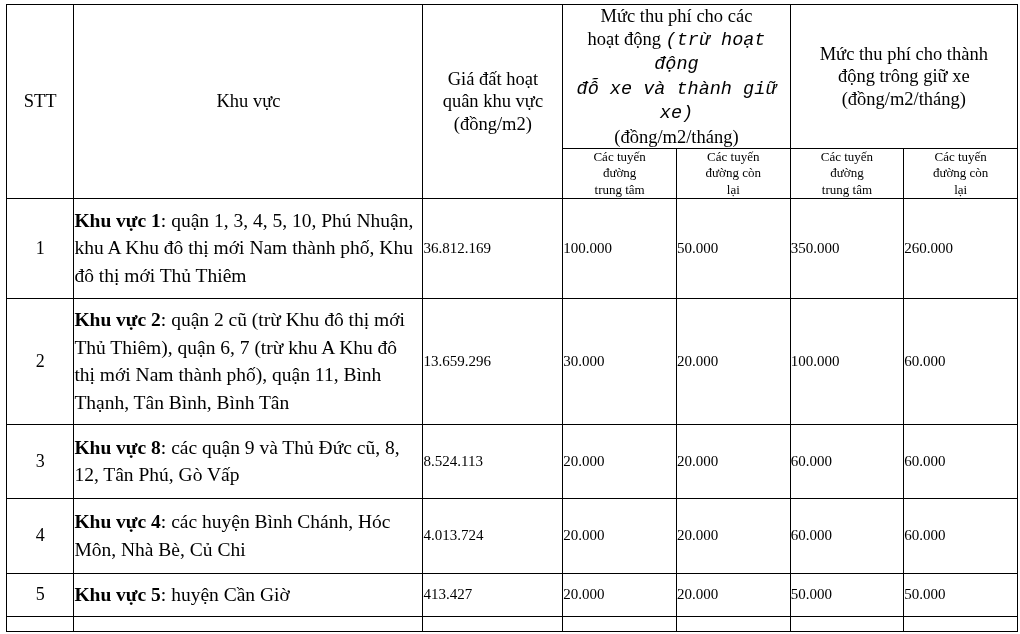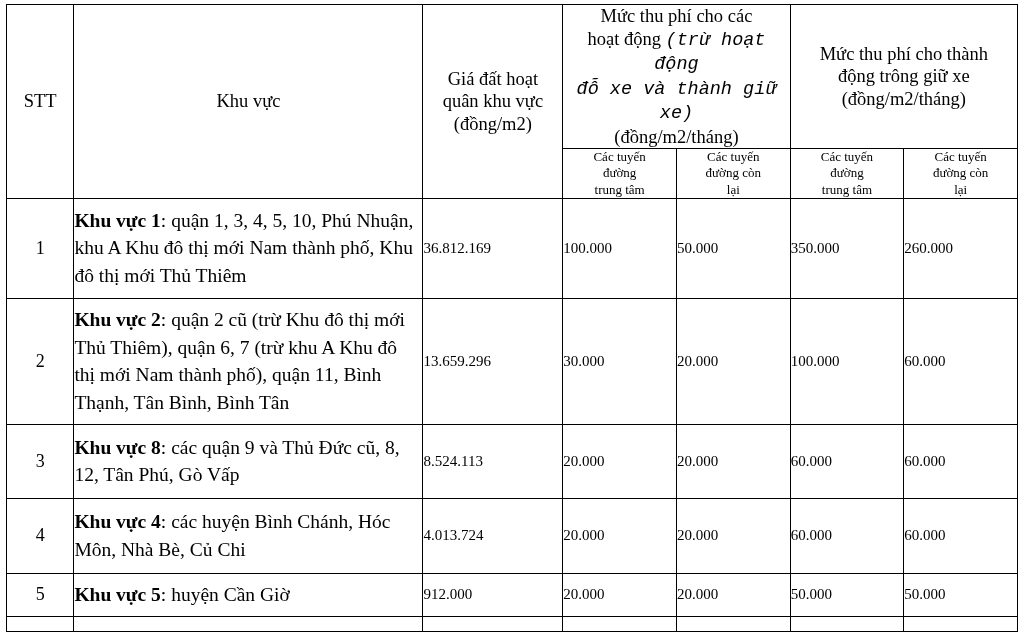--- a/index.html
+++ b/index.html
@@ -184,21 +184,21 @@
         <td class="area"><b>Khu vực 4</b><span>: các huyện Bình Chánh, Hóc Môn, Nhà Bè, Củ Chi</span></td>
         <td class="num">4.013.724</td>
         <td class="num">20.000</td>
         <td class="num">20.000</td>
         <td class="num">60.000</td>
         <td class="num">60.000</td>
       </tr>
       <tr style="height:43px;">
         <td class="stt">5</td>
         <td class="area"><b>Khu vực 5</b><span>: huyện Cần Giờ</span></td>
-        <td class="num">912.000</td>
+        <td class="num">413.427</td>
         <td class="num">20.000</td>
         <td class="num">20.000</td>
         <td class="num">50.000</td>
         <td class="num">50.000</td>
       </tr>
       <tr class="partial">
         <td class="stt"></td>
         <td class="area"></td>
         <td class="num"></td>
         <td class="num"></td>

